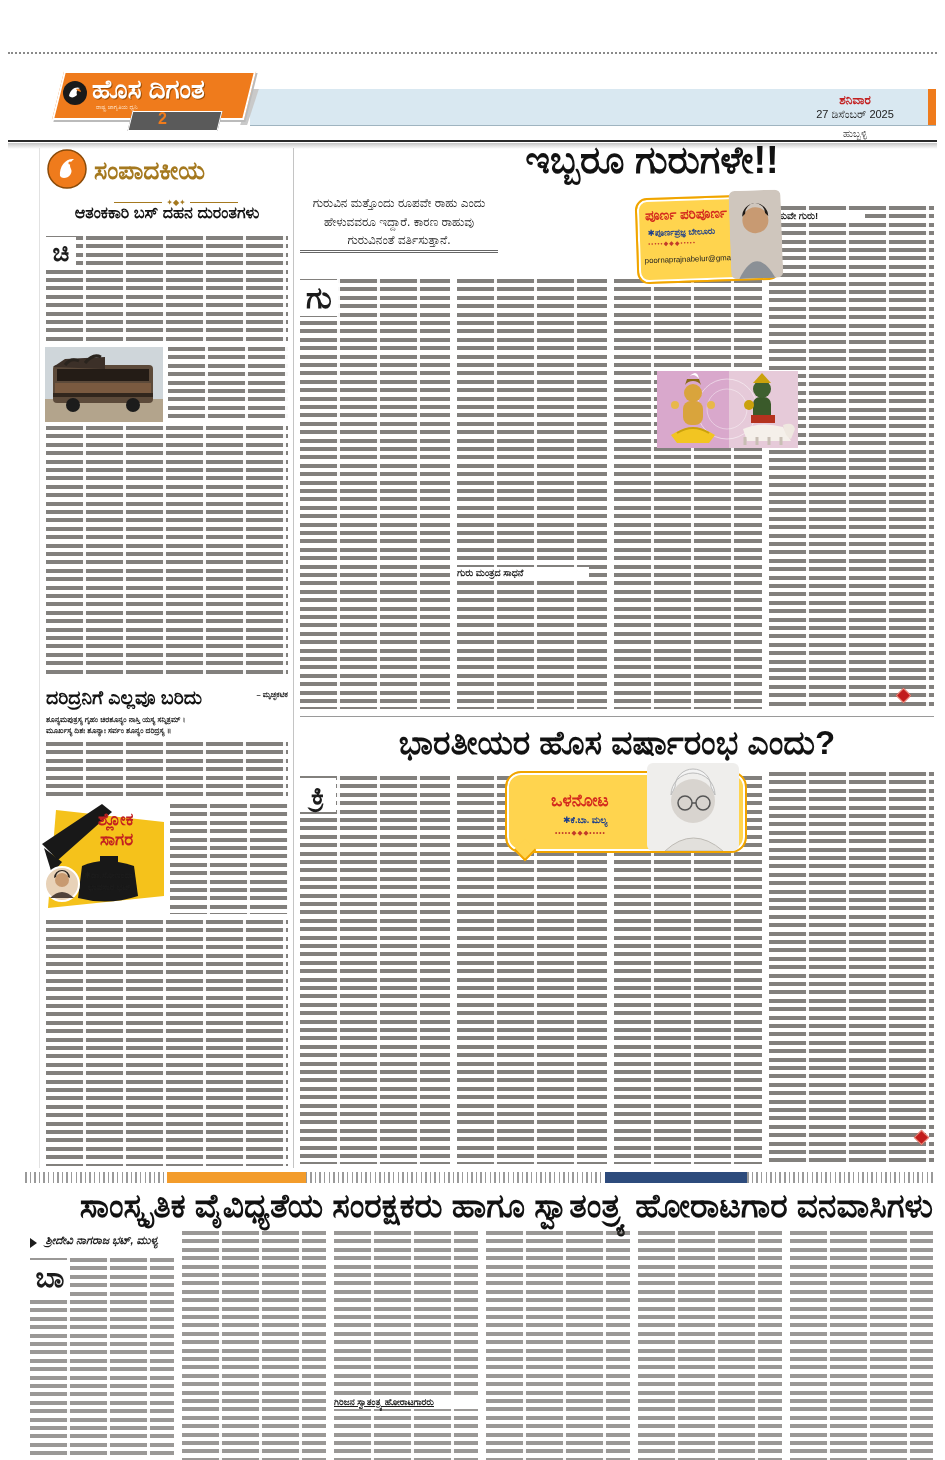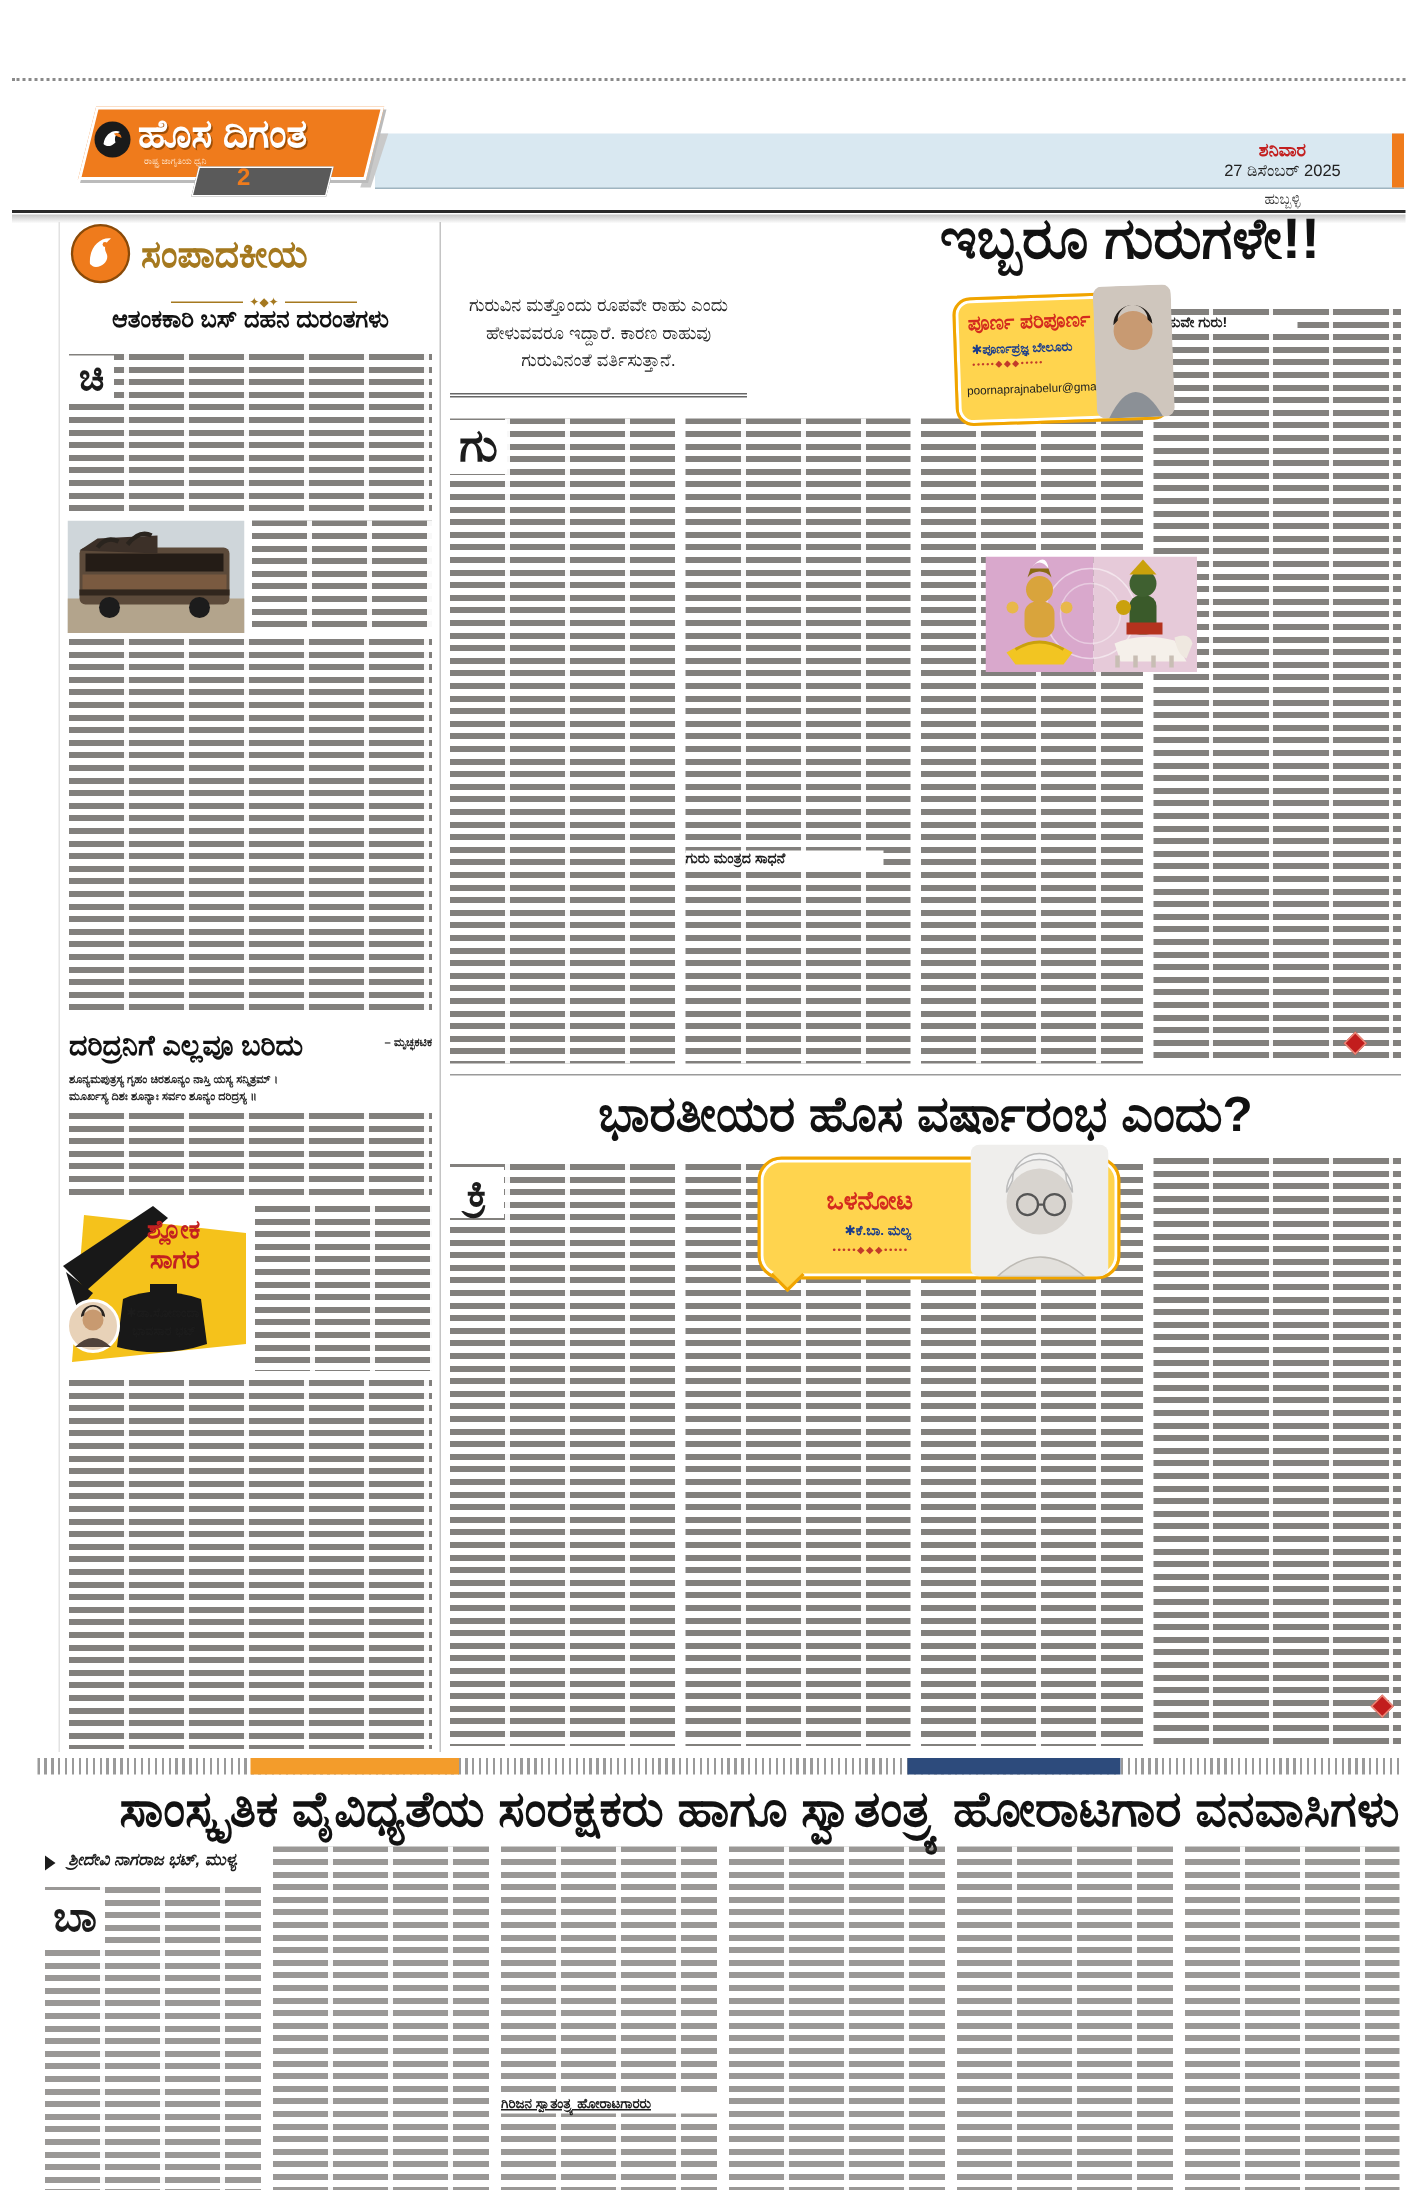--- a/index.html
+++ b/index.html
@@ -116,23 +116,23 @@
       <circle cx="18" cy="14" r="7" fill="#c89a70"></circle>
       <path d="M10 12 a8 8 0 0 1 16 0 l-2 -1 a6 6 0 0 0 -12 0 Z" fill="#2a2420"></path>
       <path d="M6 32 q12 -12 24 0 Z" fill="#50423a"></path>
     </svg>
     <div class="abs kann" style="left:42px;top:66px;font-size:8.5px;font-weight:bold;color:#1c1c1c;">✱ಡಾ.ಸೋಣಂದಾ</div>
     <div class="abs kann" style="left:46px;top:78px;font-size:8.5px;font-weight:bold;color:#1c1c1c;">ಭಾವಸಾರ ಭಟ್</div>
   </div>
   <div class="sim" style="left:170px;top:760px;width:118px;height:110px;"></div>
   <div class="sim" style="left:46px;top:876px;width:242px;height:246px;"></div>
 
-  <div class="abs kann headline" style="left:400px;top:95px;width:480px;text-align:right;font-size:38px;">ಇಬ್ಬರೂ ಗುರುಗಳೇ!!</div>
-
-  <div class="abs kann" style="left:300px;top:150px;width:198px;font-size:12px;line-height:1.55;text-align:center;color:#222;border-bottom:3px double #666;padding-bottom:12px;">ಗುರುವಿನ ಮತ್ತೊಂದು ರೂಪವೇ ರಾಹು ಎಂದು ಹೇಳುವವರೂ ಇದ್ದಾರೆ. ಕಾರಣ ರಾಹುವು ಗುರುವಿನಂತೆ ವರ್ತಿಸುತ್ತಾನೆ.</div>
+  <div class="abs kann headline" style="left:412px;top:95px;width:480px;text-align:center;font-size:38px;">ಇಬ್ಬರೂ ಗುರುಗಳೇ!!</div>
+
+  <div class="abs kann" style="left:300px;top:150px;width:198px;font-size:12px;line-height:1.55;text-align:center;color:#222;border-bottom:3px double #666;padding-bottom:0;">ಗುರುವಿನ ಮತ್ತೊಂದು ರೂಪವೇ ರಾಹು ಎಂದು ಹೇಳುವವರೂ ಇದ್ದಾರೆ. ಕಾರಣ ರಾಹುವು ಗುರುವಿನಂತೆ ವರ್ತಿಸುತ್ತಾನೆ.</div>
 
   <div class="abs authorbox" style="left:636px;top:152px;width:140px;height:82px;transform:rotate(-2deg);z-index:6;">
     <div class="abs kann boxtitle" style="left:8px;top:8px;font-size:13.5px;white-space:nowrap;">ಪೂರ್ಣ ಪರಿಪೂರ್ಣ</div>
     <div class="abs kann boxby" style="left:10px;top:28px;font-size:8.5px;">✱ಪೂರ್ಣಪ್ರಜ್ಞ ಬೇಲೂರು</div>
     <div class="abs orn" style="left:10px;top:40px;font-size:6px;">•••••◆◆◆•••••</div>
     <div class="abs" style="left:6px;top:56px;font-size:7.8px;color:#222;font-family:'Liberation Sans',sans-serif;">poornaprajnabelur@gmail.com</div>
     <svg class="abs" style="right:-4px;top:-6px;" width="52" height="88" viewBox="0 0 52 88">
       <rect width="52" height="88" rx="6" fill="#cfc6bd"></rect>
       <circle cx="26" cy="30" r="13" fill="#c89a72"></circle>
       <path d="M13 26 a13 13 0 0 1 26 0 l-3 -3 a10 10 0 0 0 -20 0 Z" fill="#1f1a16"></path>

